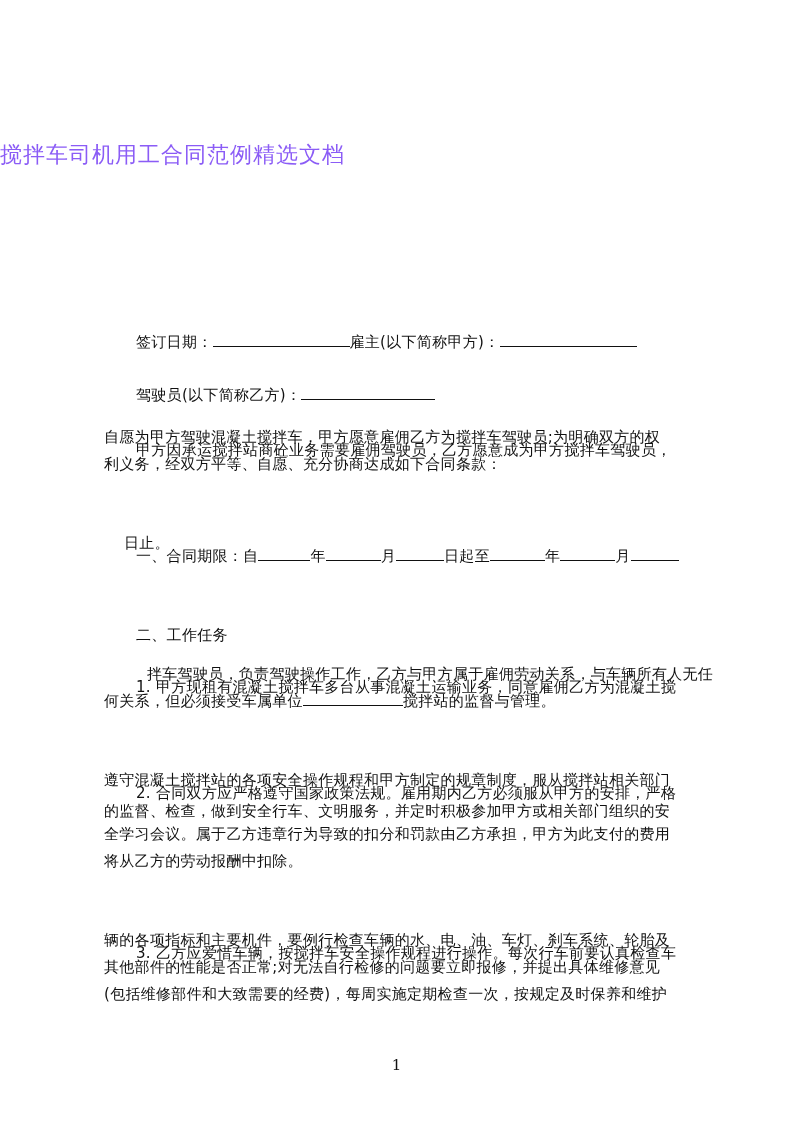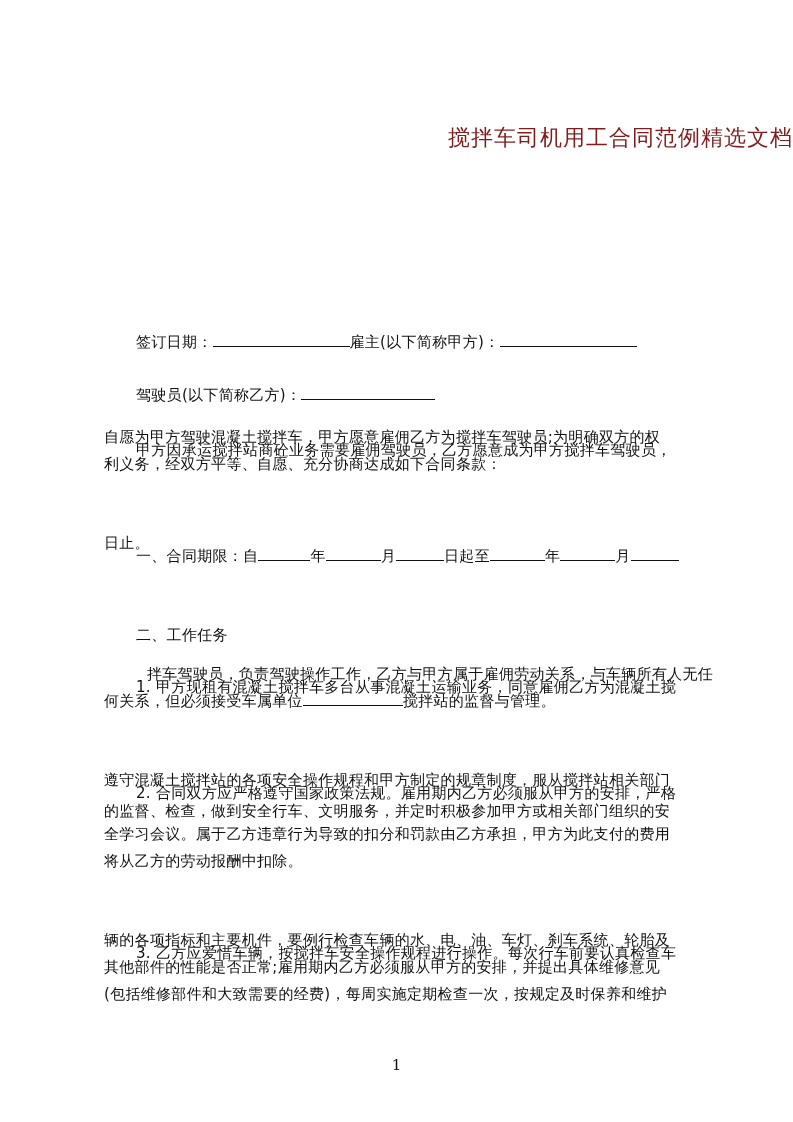--- a/index.html
+++ b/index.html
@@ -1,19 +1,19 @@
 <!DOCTYPE html>
 <html><head>
 <meta charset="utf-8">
 <style>
   html, body { margin:0; padding:0; background:#ffffff; }
   body { width:793px; height:1122px; position:relative; overflow:hidden;
          font-family:"DejaVu Sans", "Liberation Sans", sans-serif; color:#111; }
-  .title { position:absolute; top:123px; left:0; width:793px; text-align:right;
-           font-size:22px; letter-spacing:1px; color:#7f1d1d; }
+  .title { position:absolute; top:140px; left:0; width:793px; text-align:left;
+           font-size:22px; letter-spacing:1px; color:#8b5cf6; }
   .line { position:absolute; left:104px; width:594px; font-size:15px;
           white-space:nowrap; overflow:hidden; line-height:20px; letter-spacing:0.3px; }
   .ind { padding-left:32px;margin-top:40px; }
   .u { display:inline-block; border-bottom:1px solid #111; height:14px; vertical-align:baseline; }
   .pnum { position:absolute; top:1056px; left:0; width:793px; text-align:center;
           font-family:"DejaVu Serif", "Liberation Serif", serif; font-size:15px; }
 </style>
 </head>
 <body>
 
@@ -27,35 +27,35 @@
     <span>驾驶员(以下简称乙方)：</span><span class="u" style="width:134px;"></span>
   </div>
 
   <div class="line ind" style="top:400px;">甲方因承运搅拌站商砼业务需要雇佣驾驶员，乙方愿意成为甲方搅拌车驾驶员，</div>
   <div class="line" style="top:427px;">自愿为甲方驾驶混凝土搅拌车，甲方愿意雇佣乙方为搅拌车驾驶员;为明确双方的权</div>
   <div class="line" style="top:454px;">利义务，经双方平等、自愿、充分协商达成如下合同条款：</div>
 
   <div class="line ind" style="top:506px;">
     <span>一、合同期限：自</span><span class="u" style="width:52px;"></span><span>年</span><span class="u" style="width:55px;"></span><span>月</span><span class="u" style="width:48px;"></span><span>日起至</span><span class="u" style="width:55px;"></span><span>年</span><span class="u" style="width:55px;"></span><span>月</span><span class="u" style="width:48px;"></span>
   </div>
-  <div class="line" style="top:533px;">日止。</div>
+  <div class="line" style="top:533px;margin-left:20px;">日止。</div>
 
   <div class="line ind" style="top:585px;">二、工作任务</div>
 
   <div class="line ind" style="top:637px;">1. 甲方现租有混凝土搅拌车多台从事混凝土运输业务，同意雇佣乙方为混凝土搅</div>
   <div class="line" style="top:664px;margin-left:43px;">拌车驾驶员，负责驾驶操作工作，乙方与甲方属于雇佣劳动关系，与车辆所有人无任</div>
   <div class="line" style="top:691px;">
     <span>何关系，但必须接受车属单位</span><span class="u" style="width:100px;"></span><span>搅拌站的监督与管理。</span>
   </div>
 
   <div class="line ind" style="top:743px;">2. 合同双方应严格遵守国家政策法规。雇用期内乙方必须服从甲方的安排，严格</div>
   <div class="line" style="top:770px;">遵守混凝土搅拌站的各项安全操作规程和甲方制定的规章制度，服从搅拌站相关部门</div>
   <div class="line" style="top:763px;margin-top:38px;">的监督、检查，做到安全行车、文明服务，并定时积极参加甲方或相关部门组织的安</div>
   <div class="line" style="top:824px;">全学习会议。属于乙方违章行为导致的扣分和罚款由乙方承担，甲方为此支付的费用</div>
   <div class="line" style="top:851px;">将从乙方的劳动报酬中扣除。</div>
 
   <div class="line ind" style="top:903px;">3. 乙方应爱惜车辆，按搅拌车安全操作规程进行操作。每次行车前要认真检查车</div>
   <div class="line" style="top:930px;">辆的各项指标和主要机件，要例行检查车辆的水、电、油、车灯、刹车系统、轮胎及</div>
-  <div class="line" style="top:957px;">其他部件的性能是否正常;雇用期内乙方必须服从甲方的安排，并提出具体维修意见</div>
+  <div class="line" style="top:957px;">其他部件的性能是否正常;对无法自行检修的问题要立即报修，并提出具体维修意见</div>
   <div class="line" style="top:984px;">(包括维修部件和大致需要的经费)，每周实施定期检查一次，按规定及时保养和维护</div>
 
   <div class="pnum">1</div>
 </div>
 
 </body></html>

